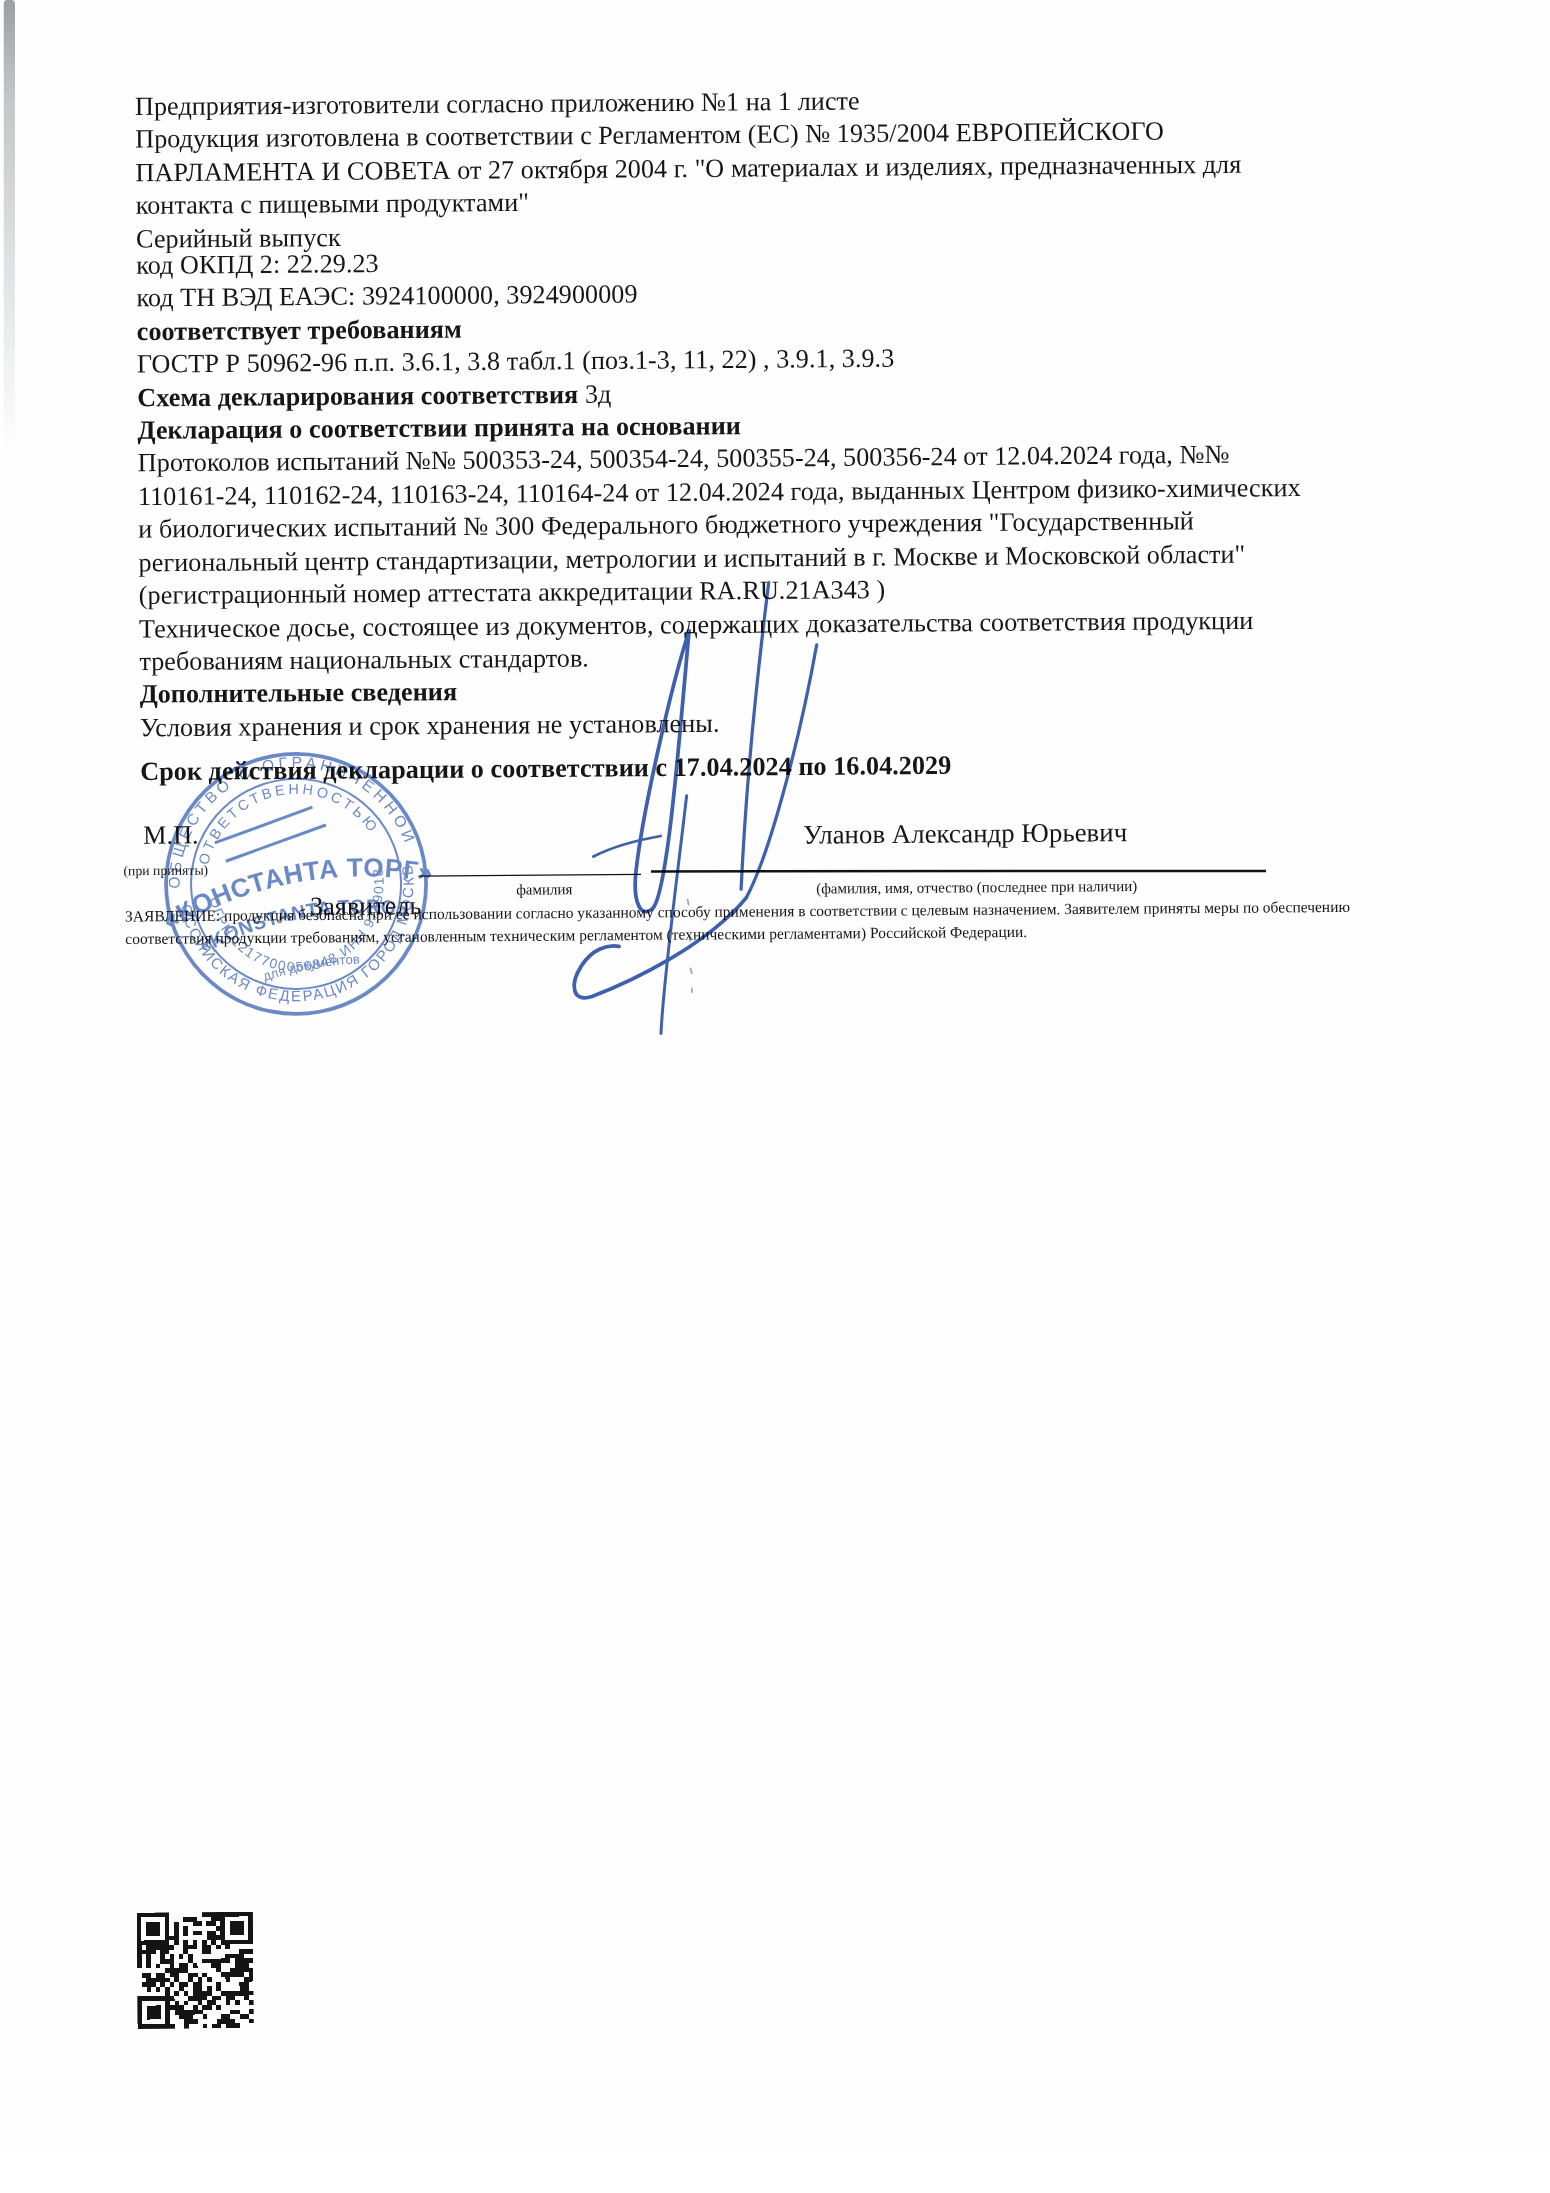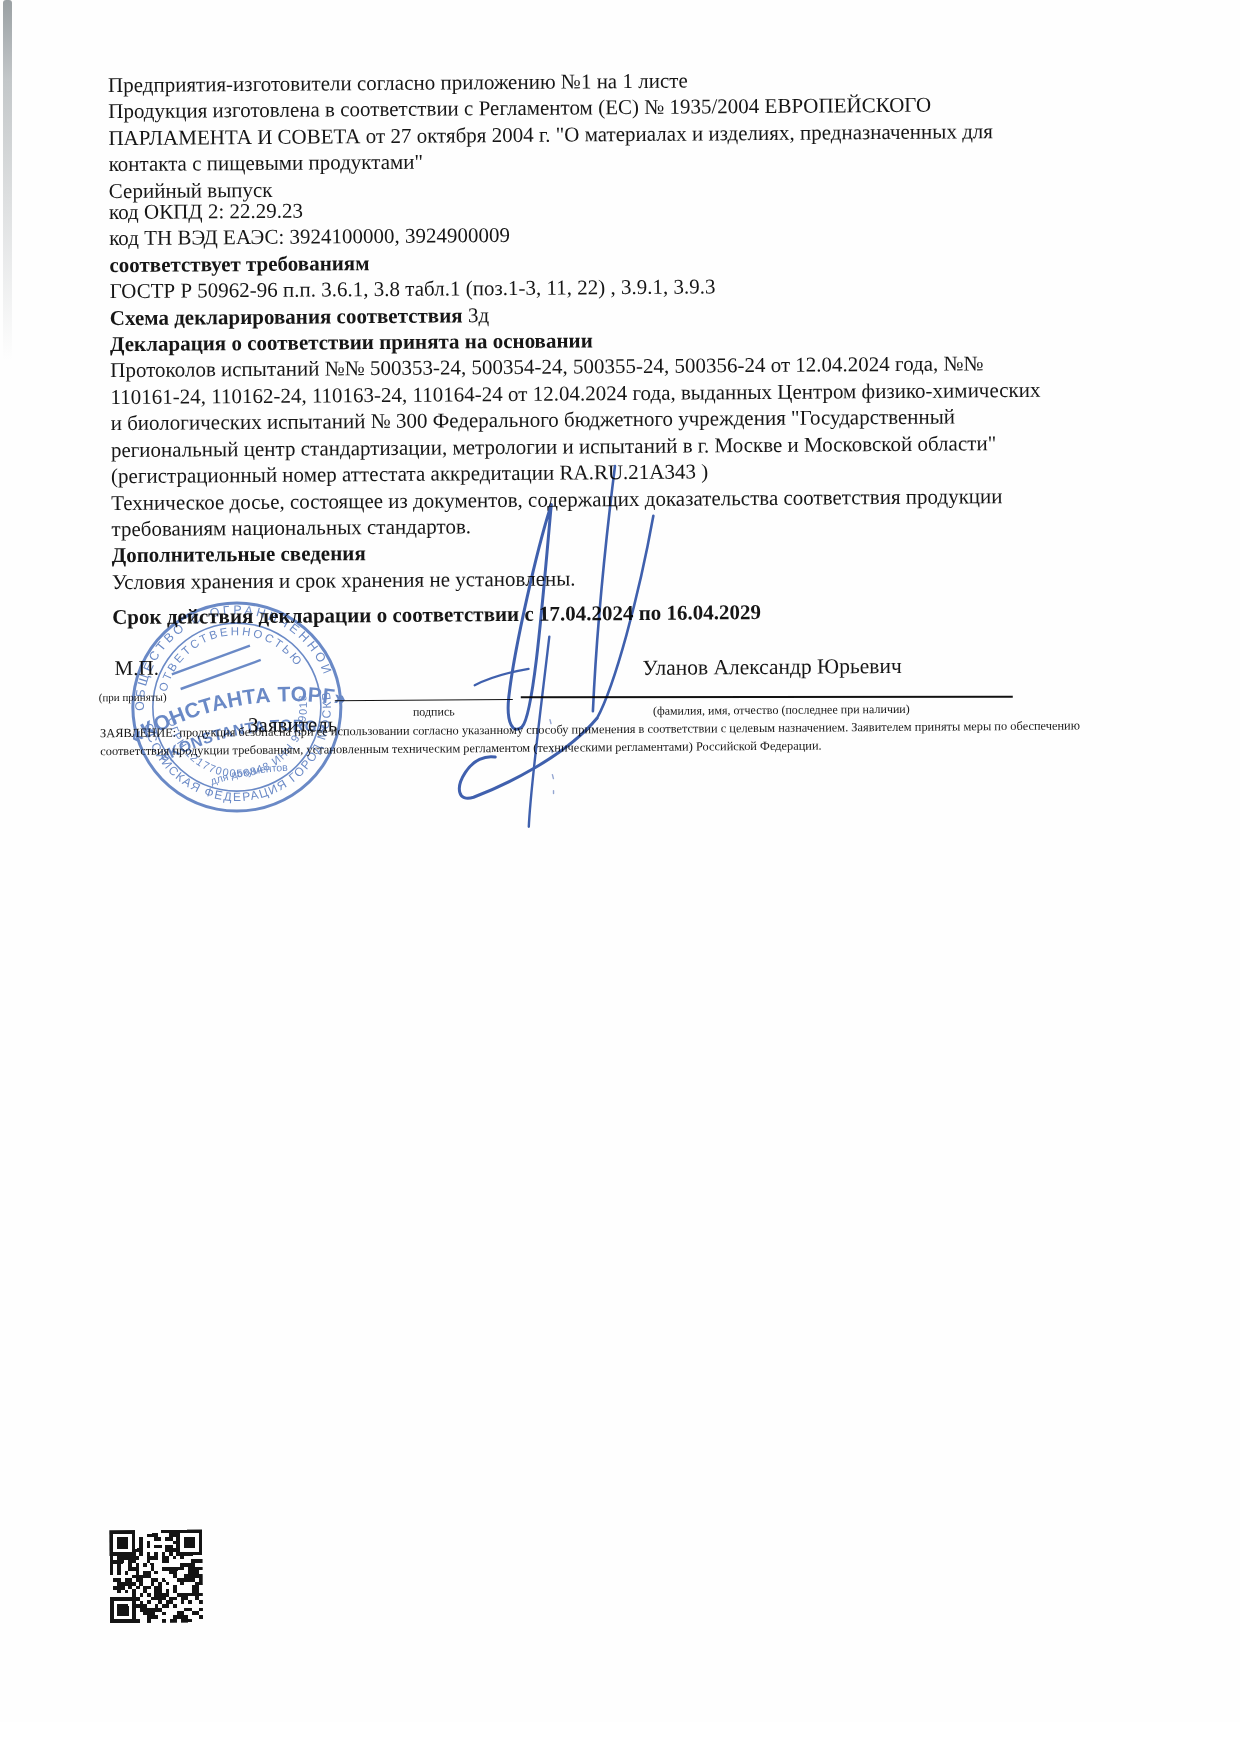--- a/index.html
+++ b/index.html
@@ -58,21 +58,21 @@
       <div class="ln b">Дополнительные сведения</div>
       <div class="ln">Условия хранения и срок хранения не установлены.</div>
       <div class="ln b gap">Срок действия декларации о соответствии с 17.04.2024 по 16.04.2029</div>
     </div>
 
     <div class="sig-row">
       <span style="left:110px; top:656px; font-size:21px;">М.П.</span>
       <span class="small" style="left:94px; top:690px; font-size:11px;">(при приняты)</span>
       <span style="left:243px; top:666px; font-size:21px;margin-top:48px;">Заявитель</span>
       <div class="rule" style="left:330px; top:702px; width:178px;"></div>
-      <span class="small" style="left:408px; top:707px;">подпись</span>
+      <span class="small" style="left:408px; top:707px;">фамилия</span>
       <span style="left:638px; top:660px; font-size:21.5px;">Уланов Александр Юрьевич</span>
       <div class="rule" style="left:516px; top:701px; width:492px; border-top-width:2px; transform:rotate(0.4deg);"></div>
       <span class="small" style="left:648px; top:708px;">(фамилия, имя, отчество (последнее при наличии)</span>
     </div>
 
     <div class="fineprint">
       <div class="ln">ЗАЯВЛЕНИЕ: продукция безопасна при ее использовании согласно указанному способу применения в соответствии с целевым назначением. Заявителем приняты меры по обеспечению</div>
       <div class="ln">соответствия продукции требованиям, установленным техническим регламентом (техническими регламентами) Российской Федерации.</div>
     </div>
 

